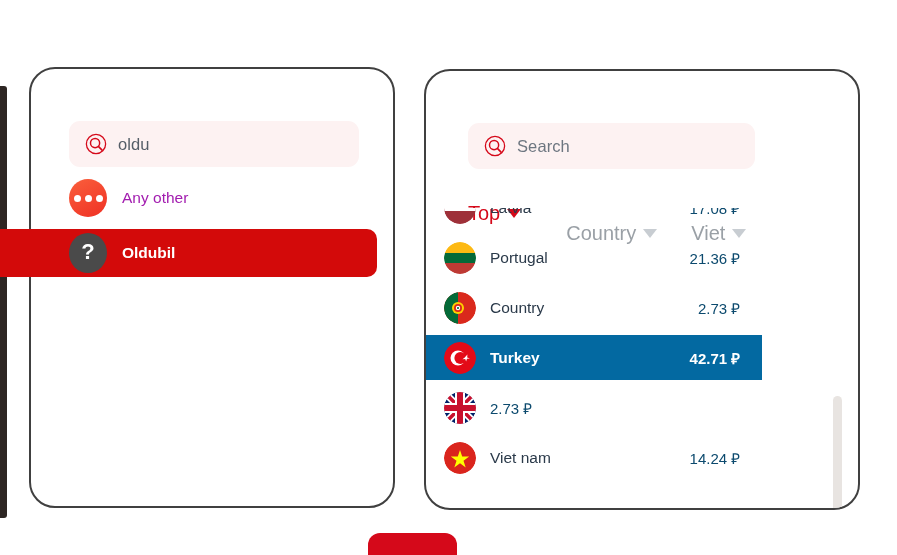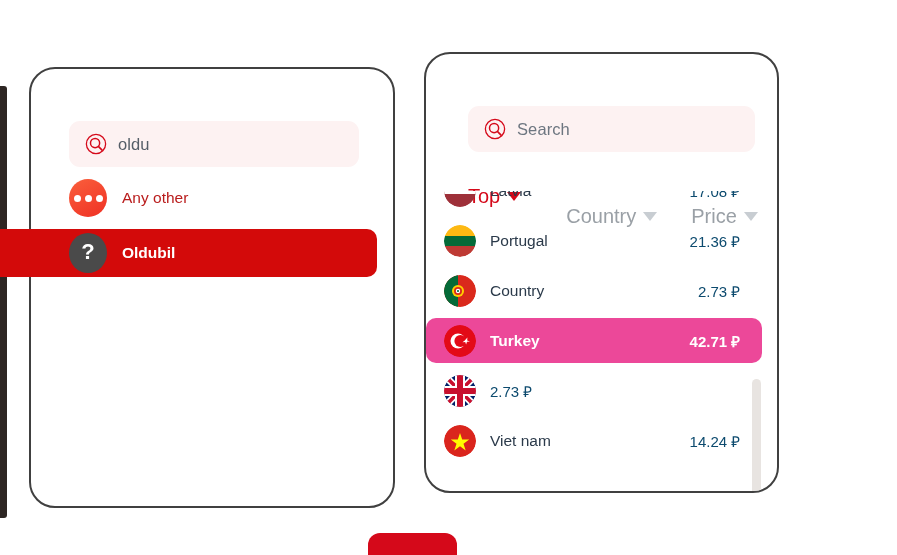--- a/index.html
+++ b/index.html
@@ -35,22 +35,22 @@
     box-sizing: border-box;
   }
   .panel-left {
     left: 29px;
     top: 67px;
     width: 366px;
     height: 441px;
   }
   .panel-right {
     left: 424px;
-    top: 52px;
-    width: 355px;
+    top: 69px;
+    width: 436px;
     height: 441px;
     overflow: hidden;
   }
 
   
   .search-box {
     position: absolute;
     background: #fdf2f2;
     border-radius: 11px;
     display: flex;
@@ -133,21 +133,21 @@
   .avatar-unknown {
     background: #4a4a4a;
     color: #ffffff;
     font-size: 22px;
     font-weight: 700;
     line-height: 1;
     padding-bottom: 2px;
   }
   .brand-label {
     font-size: 15.5px;
-    color: #b91c1c;
+    color: #a21caf;
   }
   .brand-row.selected .brand-label {
     color: #ffffff;
     font-weight: 700;
   }
 
   
   .col-headers {
     position: absolute;
     left: 42px;
@@ -193,22 +193,22 @@
   .country-row {
     display: flex;
     align-items: center;
     height: 45px;
     margin-bottom: 5px;
     padding: 0 22px 0 18px;
     box-sizing: border-box;
     width: 336px;
   }
   .country-row.selected {
-    background: #ec4899;
-    border-radius: 10px;
+    background: #0369a1;
+    border-radius: 0;
   }
   .flag {
     width: 32px;
     height: 32px;
     border-radius: 50%;
     flex: none;
     margin-right: 14px;
     overflow: hidden;
     display: block;
   }
@@ -310,21 +310,21 @@
       <span>Top</span>
       <span class="caret"></span>
     </div>
     <div class="col-gap-1"></div>
     <div class="col-head inactive">
       <span>Country</span>
       <span class="caret"></span>
     </div>
     <div class="col-gap-2"></div>
     <div class="col-head inactive">
-      <span>Price</span>
+      <span>Viet</span>
       <span class="caret"></span>
     </div>
   </div>
 
   <div class="country-viewport">
     <div class="country-scroll">
 
       <div class="country-row">
         <svg class="flag" viewBox="0 0 32 32">
           <clipPath id="clipLV">

